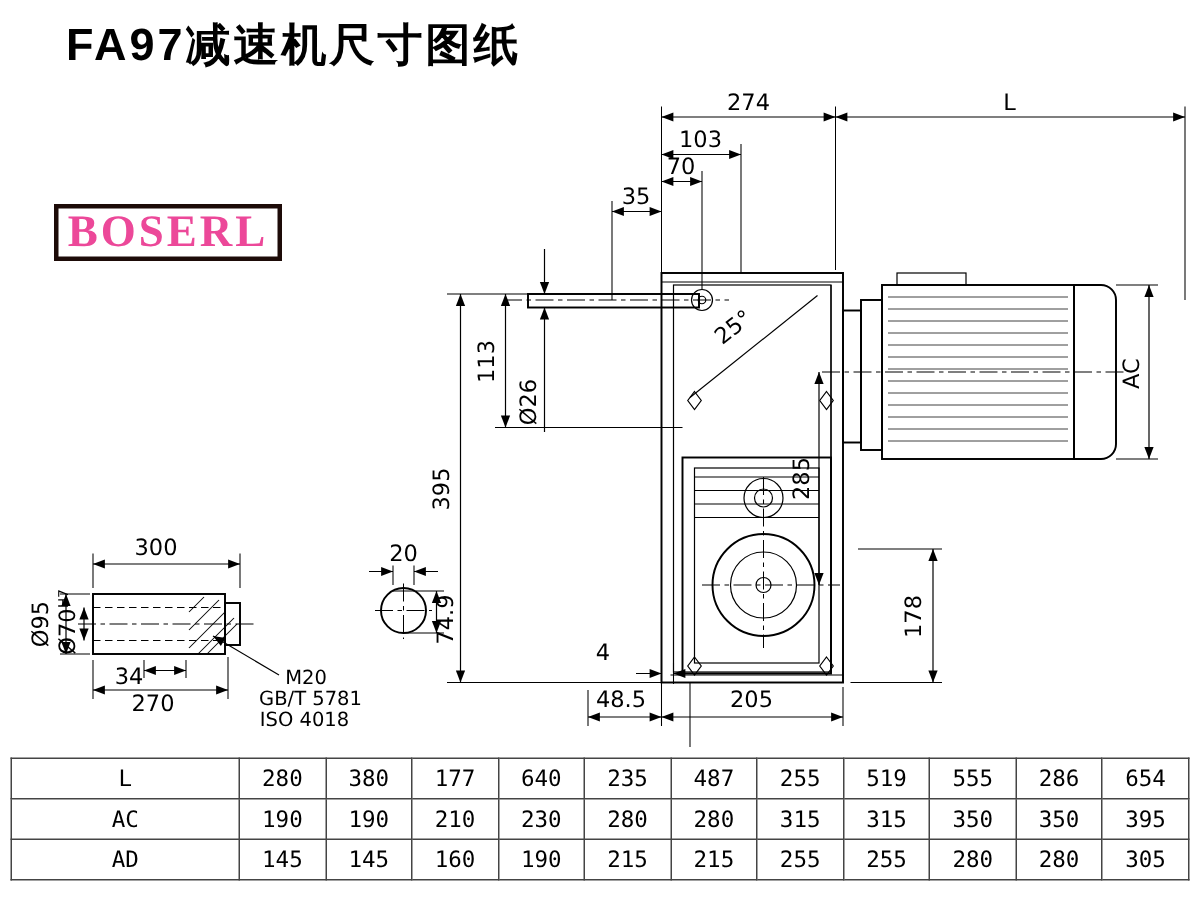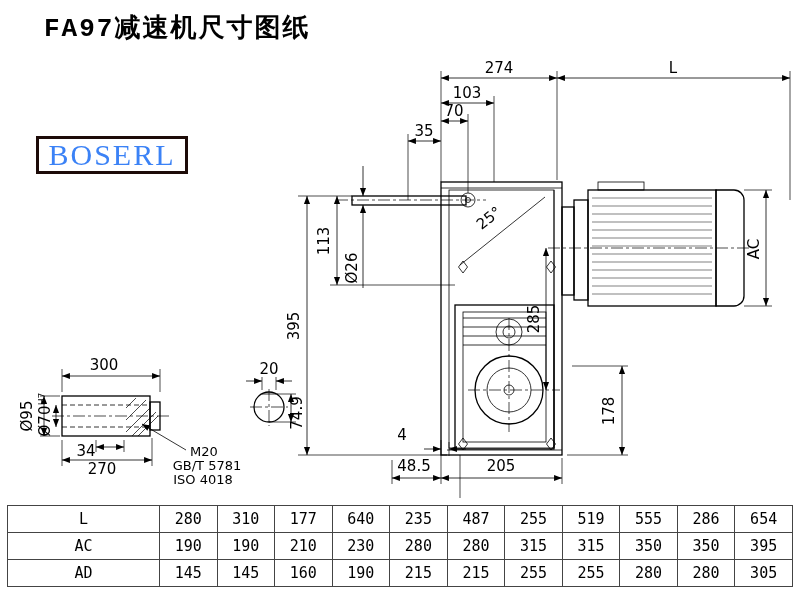--- a/index.html
+++ b/index.html
@@ -1,23 +1,23 @@
 <!DOCTYPE html>
 <html><head>
 <meta charset="utf-8">
 <style>
   html,body{margin:0;padding:0;background:#fff;}
   .page{position:relative;width:800px;height:616px;background:#fff;overflow:hidden;
         font-family:"DejaVu Sans",sans-serif;color:#000;}
-  .title{position:absolute;left:44px;top:10px;font-size:26px;font-weight:bold;
-         letter-spacing:2px;font-family:Liberation Mono, monospace;}
+  .title{position:absolute;left:44px;top:10px;font-size:30px;font-weight:bold;
+         letter-spacing:2px;font-family:Liberation Sans, sans-serif;}
   .logo{position:absolute;left:36px;top:136px;width:152px;height:38px;border:3px solid #1d0b08;
         background:#fff;display:flex;align-items:center;justify-content:center;box-sizing:border-box;}
   .logo span{font-family:"Liberation Serif","DejaVu Serif",serif;font-size:30px;
-             color:#3b82f6;letter-spacing:2px;font-weight:400;}
+             color:#ec4899;letter-spacing:2px;font-weight:700;}
   svg{position:absolute;left:0;top:0;}
   .out{fill:none;stroke:#000;stroke-width:1.3;}
   .thin{fill:none;stroke:#000;stroke-width:0.8;}
   .fin{stroke:#000;stroke-width:0.5;}
   .ext{stroke:#000;stroke-width:0.7;fill:none;}
   .dim,.dimE{stroke:#000;stroke-width:0.8;fill:none;}
   .cl{stroke:#000;stroke-width:0.7;stroke-dasharray:12 3 3 3;fill:none;}
   .dash{stroke:#000;stroke-width:0.8;stroke-dasharray:5 3;fill:none;}
   .hatch{stroke:#000;stroke-width:0.7;}
   .dt{font-family:"DejaVu Sans",sans-serif;font-size:15px;fill:#000;text-anchor:middle;}
@@ -219,21 +219,21 @@
 
   <table class="dimtab">
     <colgroup>
         <col style="width:152px">
         <col span="11">
       </colgroup>
     <tbody>
     <tr>
       <td>L</td>
       <td>280</td>
-      <td>310</td>
+      <td>380</td>
       <td>177</td>
       <td>640</td>
       <td>235</td>
       <td>487</td>
       <td>255</td>
       <td>519</td>
       <td>555</td>
       <td>286</td>
       <td>654</td>
     </tr>

